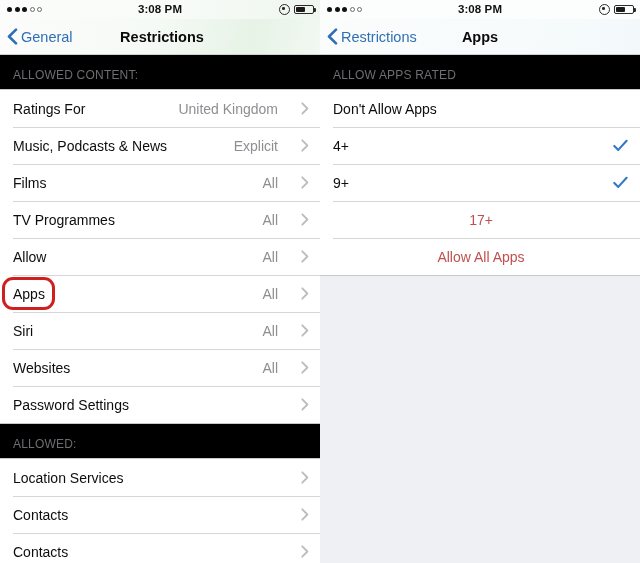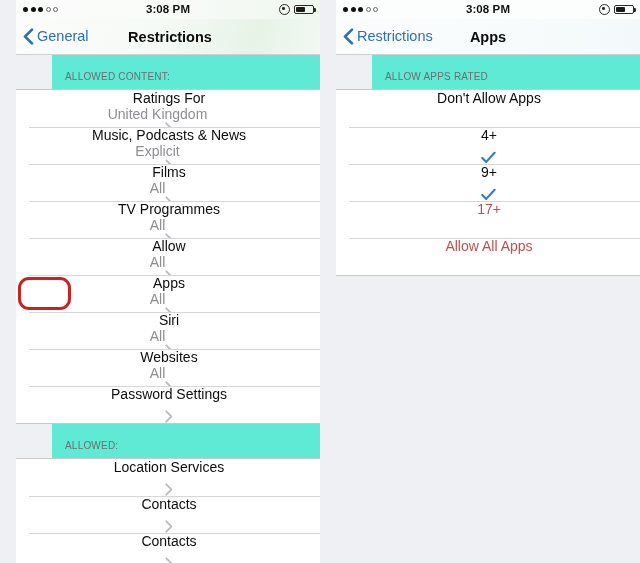--- a/index.html
+++ b/index.html
@@ -22,21 +22,20 @@
     height: 563px;
     background: #ffffff;
   }
 
   .phone {
     position: relative;
     width: 320px;
     height: 563px;
     overflow: hidden;
     background: #eff0f4;
-    padding-left: 16px;
   }
   .phone.left  { width: 320px; }
   .phone.right { width: 320px; }
 
   
   .statusbar {
     position: relative;
     height: 19px;
     background: #fdfdfd;
     display: flex;
@@ -129,21 +128,21 @@
   .phone.left .navbar {
     background: linear-gradient(105deg, #fbfcfb 0%, #f6faf6 45%, #e7f3e7 78%, #f2f8f2 100%);
   }
   .phone.right .navbar {
     background: linear-gradient(105deg, #fbfcfc 0%, #f7fbfc 60%, #f3f9fb 100%);
   }
   .nav-back {
     position: absolute;
     left: 7px;
     display: flex;
-    align-items: flex-start;
+    align-items: center;
     gap: 3px;
     color: #2f6fb5;
     font-size: 14.5px;
     cursor: pointer;
   }
   .chev-back {
     width: 11px; height: 17px;
     display: block;
   }
   .nav-title {
@@ -162,42 +161,40 @@
   .table-wrap {
     height: 509px;
     background: #eff0f4;
     overflow: hidden;
   }
   .section-header {
     height: 34px;
     display: flex;
     align-items: flex-end;
     padding: 0 0 7px 13px;
-    background: #5eead4;
-    font-size: 10px;
+    background: #000000;
+    font-size: 12px;
     letter-spacing: 0.2px;
     color: #6d6d72;
     box-sizing: border-box;
-    margin-left: 36px;
   }
   .group {
     background: #ffffff;
     border-top: 1px solid #c9c9cc;
     border-bottom: 1px solid #c9c9cc;
   }
   .row {
     position: relative;
     height: 37px;
     display: flex;
     align-items: center;
     padding: 0 11px 0 13px;
     background: #ffffff;
     box-sizing: border-box;
     cursor: pointer;
-    flex-direction: column;
   }
   .row + .row::before {
     content: "";
     position: absolute;
     left: 13px; right: 0; top: 0;
     height: 1px;
     background: #d6d6d8;
   }
   .row-label {
     font-size: 14px;

